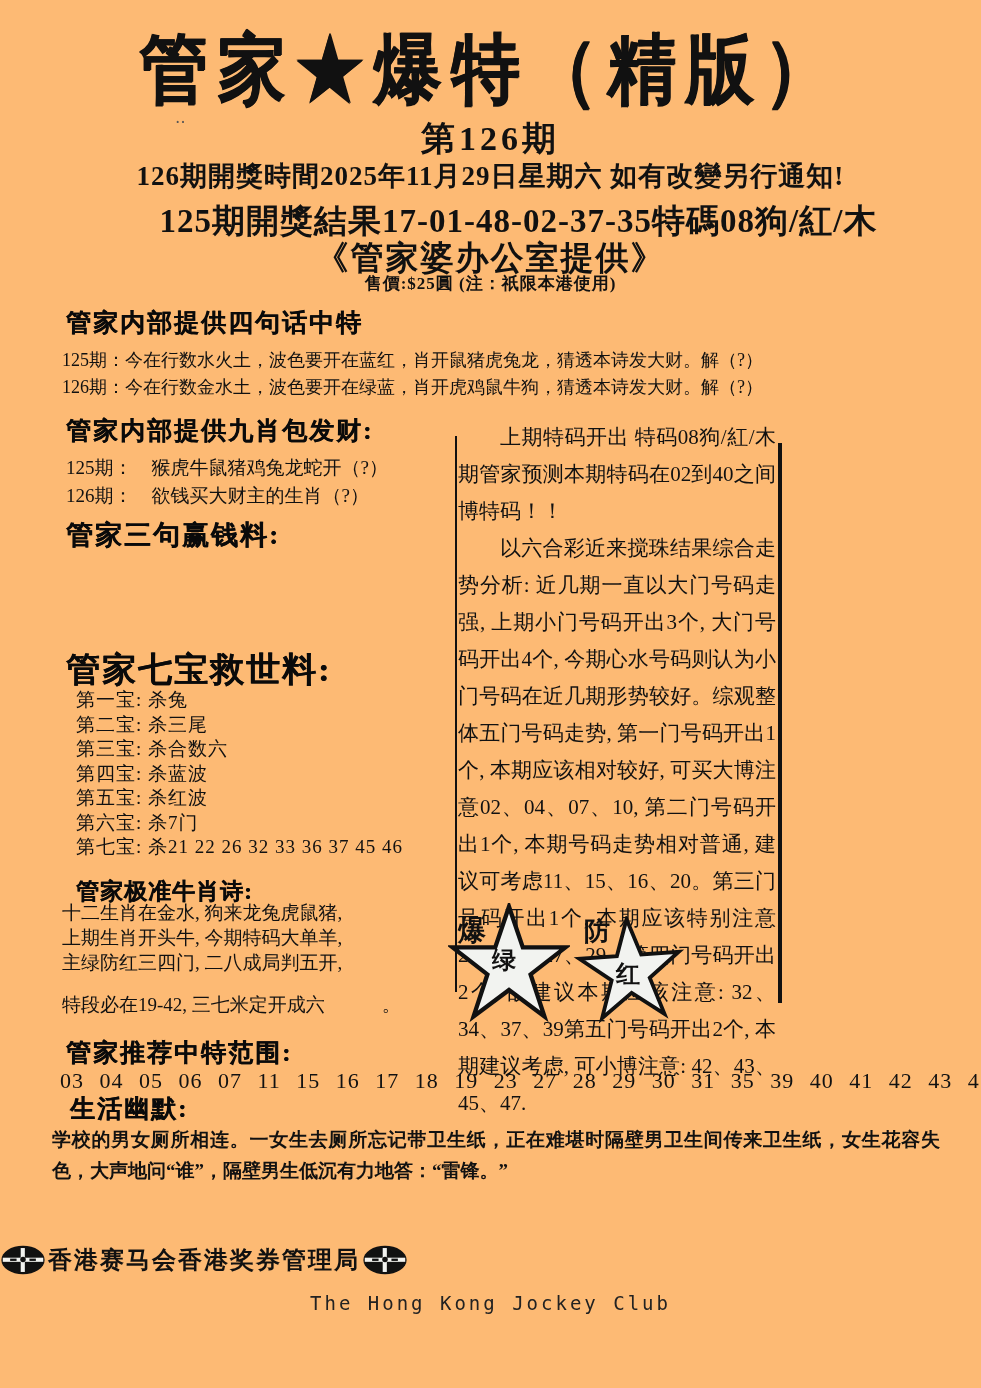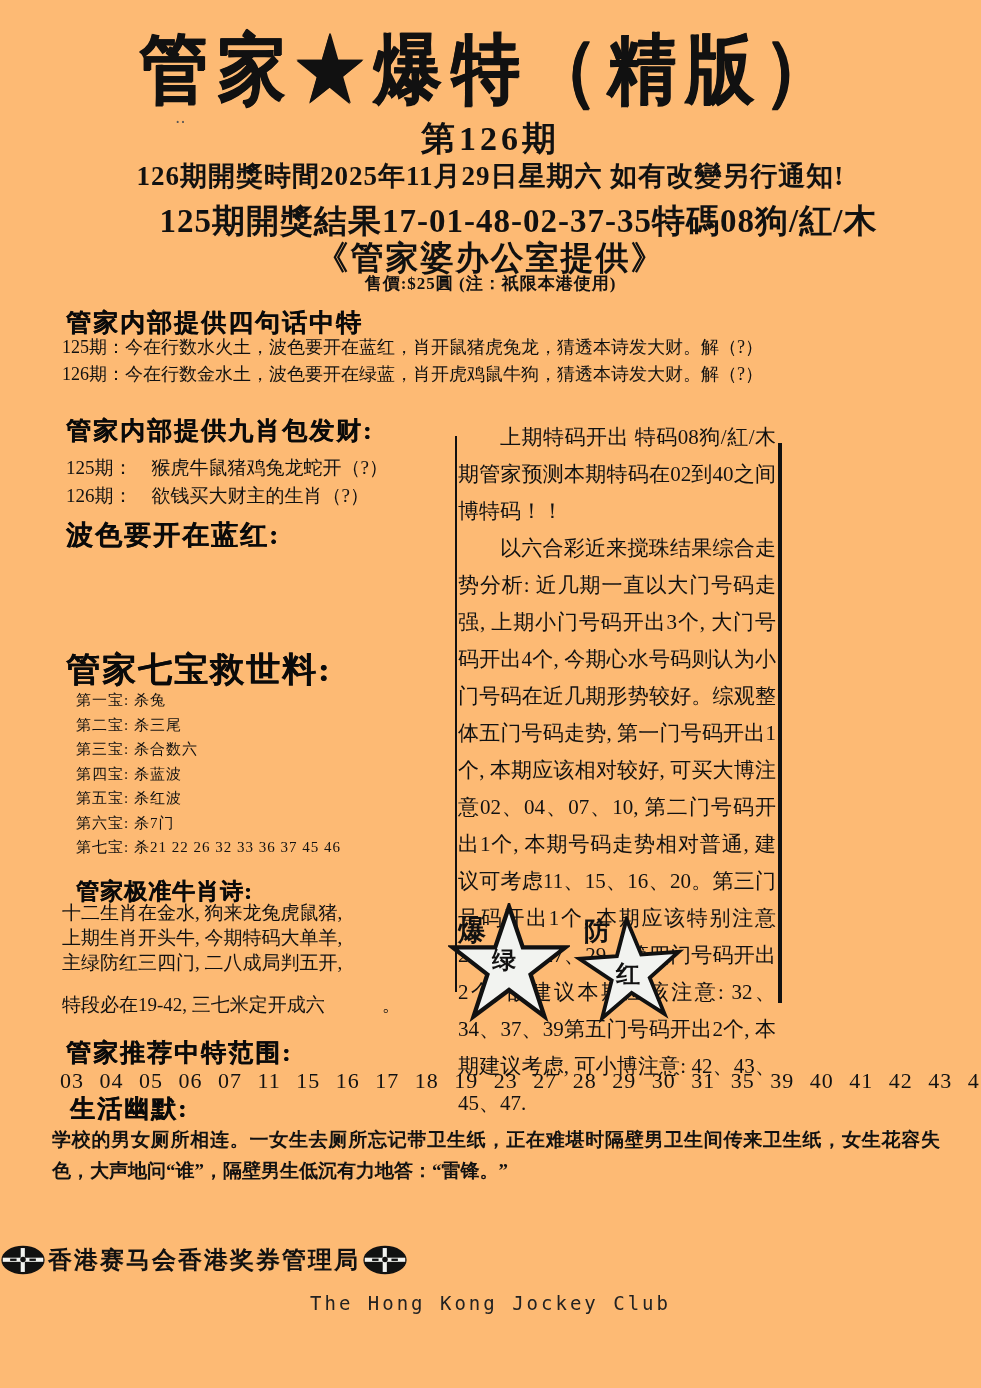--- a/index.html
+++ b/index.html
@@ -36,24 +36,24 @@
   .h-four{left:66px;top:306px;font-size:25px;letter-spacing:2px;}
   .h-nine{left:66px;top:414px;font-size:25px;letter-spacing:2px;}
   .h-three{left:66px;top:517px;font-size:27px;letter-spacing:2px;}
   .h-seven{left:66px;top:647px;font-size:34px;letter-spacing:2px;}
   .h-poem{left:76px;top:876px;font-size:23px;letter-spacing:1px;}
   .h-range{left:66px;top:1036px;font-size:25px;letter-spacing:2px;}
   .h-humor{left:70px;top:1092px;font-size:25px;letter-spacing:2px;}
 
   
   .lines .line{white-space:nowrap;}
-  .four-lines{left:62px;top:334px;font-size:18px;line-height:27px;}
+  .four-lines{left:62px;top:347px;font-size:18px;line-height:27px;}
   .nine-lines{left:66px;top:454px;font-size:19px;line-height:28px;}
   .three-lines{left:66px;top:558px;font-size:19px;line-height:27px;}
-  .seven-lines{left:76px;top:688px;font-size:15px;line-height:24.5px;letter-spacing:1px;}
+  .seven-lines{left:76px;top:688px;font-size:19px;line-height:24.5px;letter-spacing:1px;}
   .poem-lines{left:62px;top:900px;font-size:19px;line-height:25px;}
   .poem-lines .line:last-child{margin-top:17px;}
 
   
   .rcol{
     left:458px;top:419px;width:318px;
     font-size:21px;line-height:37px;
     text-align:justify;
   }
   .rcol p{margin:0;text-indent:2em;}
@@ -97,21 +97,21 @@
     <div class="line">125期：今在行数水火土，波色要开在蓝红，肖开鼠猪虎兔龙，猜透本诗发大财。解（?）</div>
     <div class="line">126期：今在行数金水土，波色要开在绿蓝，肖开虎鸡鼠牛狗，猜透本诗发大财。解（?）</div>
   </div>
 
   <div class="abs sec-h h-nine">管家内部提供九肖包发财:</div>
   <div class="abs lines nine-lines">
     <div class="line">125期：　猴虎牛鼠猪鸡兔龙蛇开（?）</div>
     <div class="line">126期：　欲钱买大财主的生肖（?）</div>
   </div>
 
-  <div class="abs sec-h h-three">波色要开在蓝红:</div>
+  <div class="abs sec-h h-three">管家三句赢钱料:</div>
 
   <div class="abs sec-h h-seven">管家七宝救世料:</div>
   <div class="abs lines seven-lines">
     <div class="line">第一宝:  杀兔</div>
     <div class="line">第二宝:  杀三尾</div>
     <div class="line">第三宝:  杀合数六</div>
     <div class="line">第四宝:  杀蓝波</div>
     <div class="line">第五宝:  杀红波</div>
     <div class="line">第六宝:  杀7门</div>
     <div class="line">第七宝:  杀21 22 26 32 33 36 37 45 46</div>

